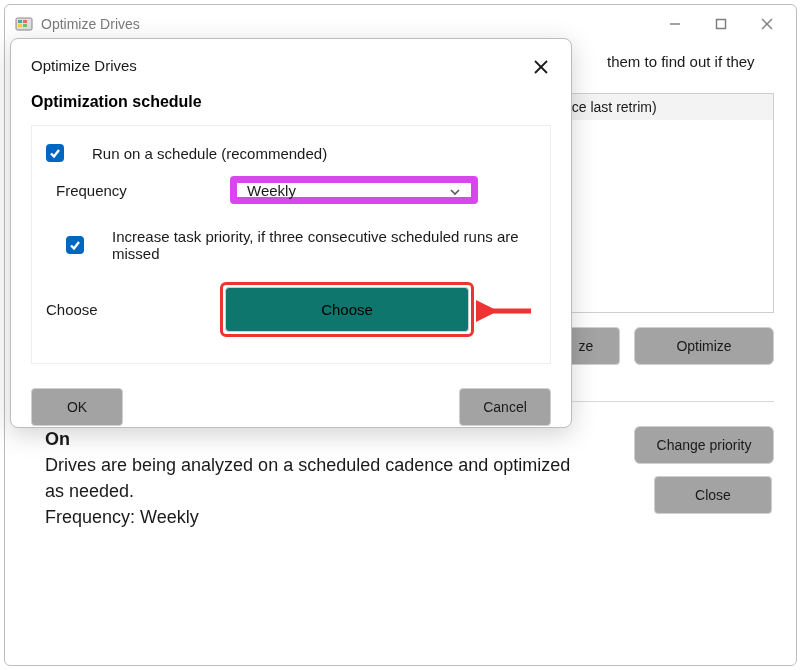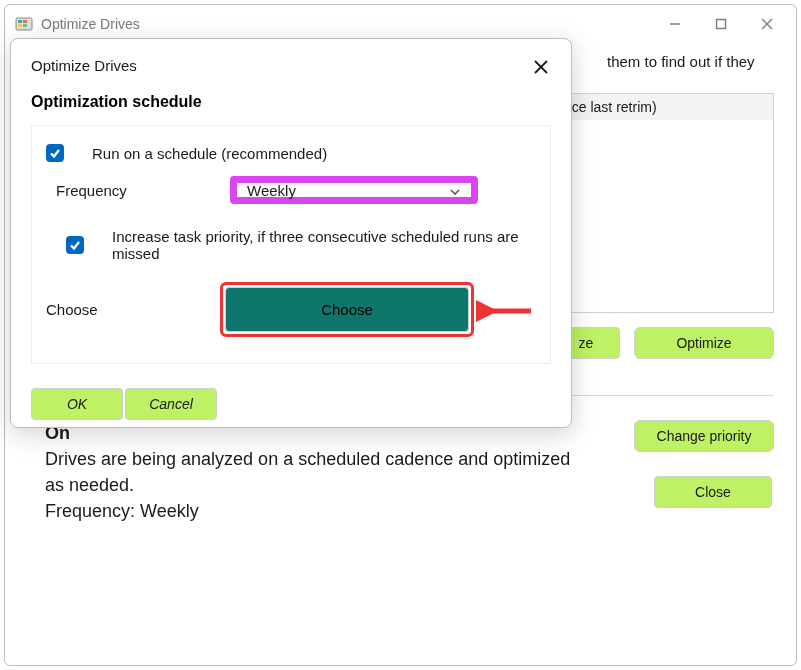--- a/index.html
+++ b/index.html
@@ -33,22 +33,22 @@
   }
   .status-row {
     height:26px; display:flex; align-items:center; font-size:14px;
     padding-left:540px; background:#f3f3f3; color:#1a1a1a;
   }
 
   .parent-action-row {
     display:flex; justify-content:flex-end; gap:14px; margin-top:14px;
   }
   .btn {
-    min-width:118px; height:32px; border:1px solid #cfcfcf; border-radius:4px;
-    background:#bef264; font-size:14px; color:#1a1a1a; display:flex;
+    min-width:118px; height:38px; border:1px solid #cfcfcf; border-radius:4px;
+    background:#a3a3a3; font-size:14px; color:#1a1a1a; display:flex;
     align-items:center; justify-content:center; cursor:pointer;
   }
 
   .section-header {
     font-size:15px; color:#0a4a8a; margin-top:28px; margin-bottom:6px;
     display:flex; align-items:center; gap:8px;
   }
   .section-header::after {
     content:""; flex:1; height:1px; background:#d9d9d9; margin-left:6px;
   }
@@ -103,21 +103,21 @@
   .choose-wrap {
     border:3px solid #e33; border-radius:6px; padding:2px; position:relative;
   }
   .btn-choose {
     width:244px; height:45px; border:1px solid #cfcfcf; border-radius:4px;
     background:#0f766e; font-size:15px; display:flex; align-items:center;
     justify-content:center; cursor:pointer;
   }
 
   .modal-footer {
-    display:flex; justify-content:flex-start; gap:2px; margin-top:auto; padding-top:24px;font-style:italic;
+    display:flex; justify-content:space-between; gap:2px; margin-top:auto; padding-top:24px;
   }
 
   
   .arrow {
     position:absolute; left:476px; top:296px; z-index:20; pointer-events:none;
   }
 </style>
 </head>
 <body>
 

